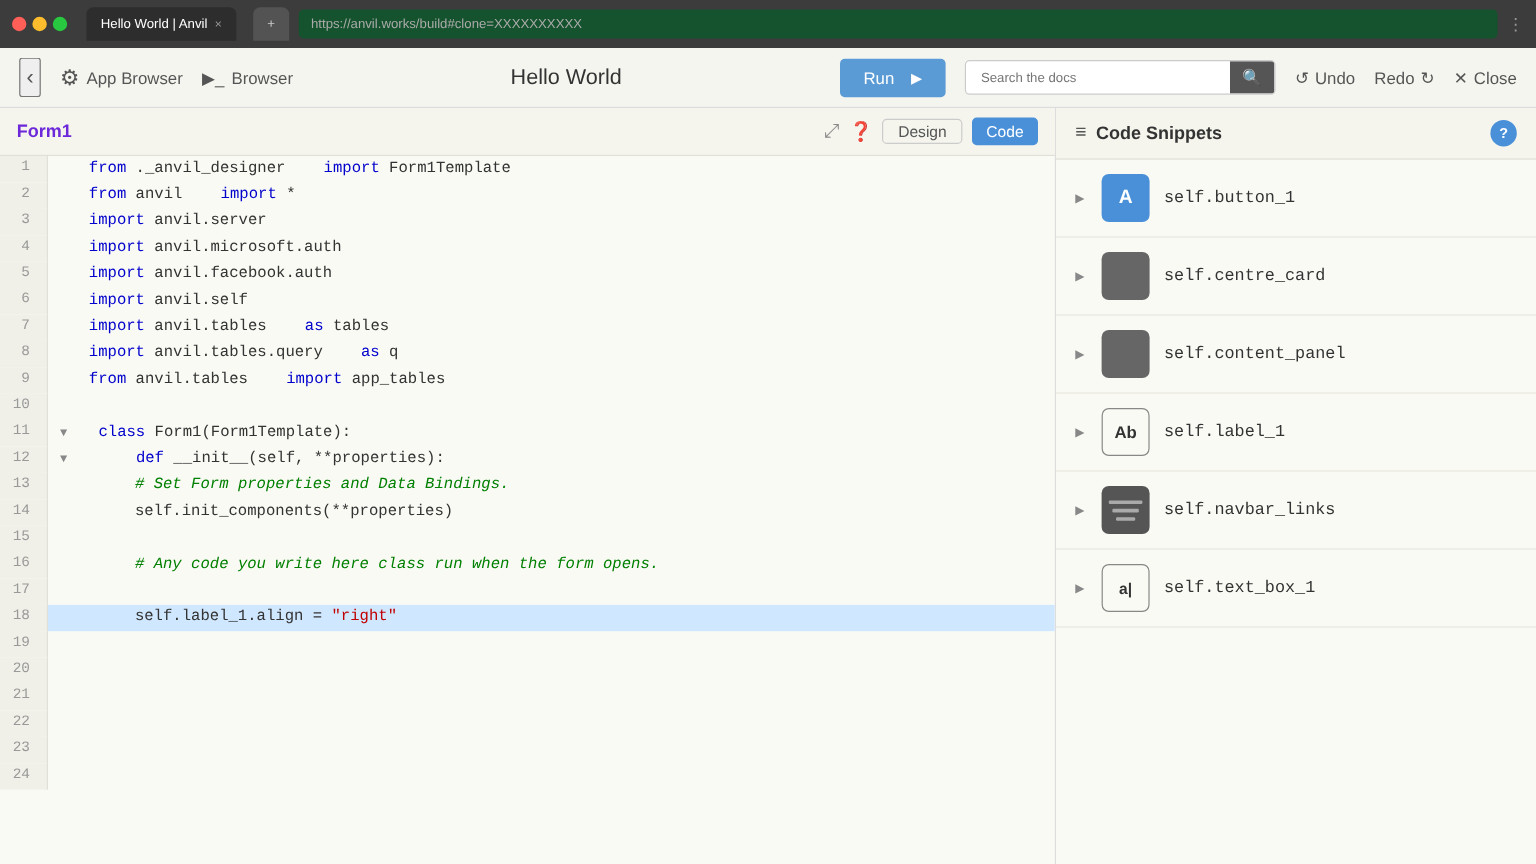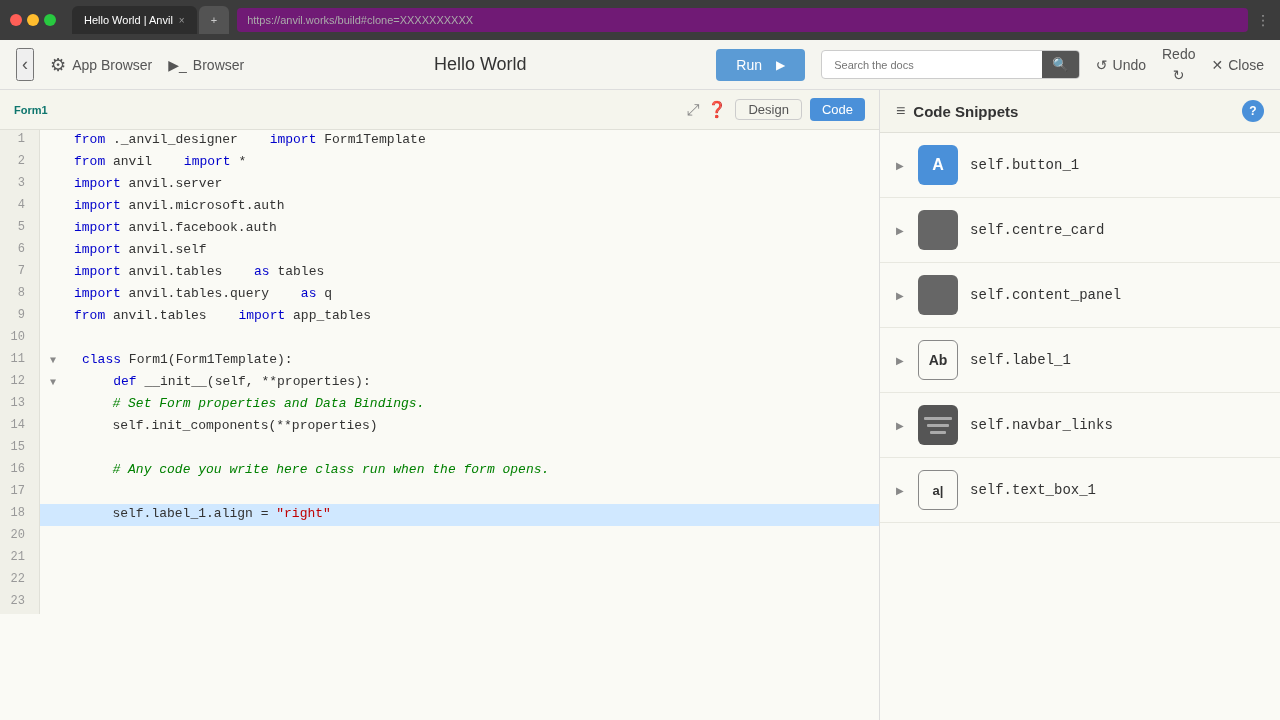--- a/index.html
+++ b/index.html
@@ -5,51 +5,51 @@
     * { margin: 0; padding: 0; box-sizing: border-box; }
     body { font-family: -apple-system, BlinkMacSystemFont, 'Segoe UI', sans-serif; background: #2d2d2d; width: 1280px; height: 720px; overflow: hidden; }
 
     
     .browser-chrome { background: #3c3c3c; height: 40px; display: flex; align-items: center; padding: 0 10px; gap: 8px; }
     .browser-dots { display: flex; gap: 5px; }
     .dot { width: 12px; height: 12px; border-radius: 50%; }
     .dot-red { background: #ff5f57; }
     .dot-yellow { background: #ffbd2e; }
     .dot-green { background: #28c940; }
-    .browser-tabs { display: flex; align-items: flex-end; margin-left: 8px; gap: 2px; }
+    .browser-tabs { display: flex; align-items: flex-end; margin-left: 8px; gap: 14px; }
     .browser-tab { background: #535353; color: #ccc; font-size: 11px; padding: 5px 12px; border-radius: 6px 6px 0 0; display: flex; align-items: center; gap: 6px; height: 28px; }
     .browser-tab.active { background: #2d2d2d; color: #fff; }
     .browser-tab .tab-close { font-size: 10px; color: #999; cursor: pointer; }
-    .browser-urlbar { flex: 1; background: #701a75; border-radius: 4px; height: 24px; display: flex; align-items: center; padding: 0 10px; }
+    .browser-urlbar { flex: 1; background: #14532d; border-radius: 4px; height: 24px; display: flex; align-items: center; padding: 0 10px; }
     .browser-urlbar span { color: #aaa; font-size: 11px; }
     .browser-nav-icons { display: flex; gap: 10px; color: #999; font-size: 14px; }
 
     
     .app-toolbar { background: #f5f5f0; height: 50px; display: flex; align-items: center; padding: 0 16px; gap: 16px; border-bottom: 1px solid #ddd; }
     .toolbar-back { font-size: 18px; color: #555; cursor: pointer; padding: 4px; }
     .toolbar-app-browser { display: flex; align-items: center; gap: 6px; color: #555; font-size: 14px; cursor: pointer; }
     .toolbar-app-icon { font-size: 18px; }
     .toolbar-output { display: flex; align-items: center; gap: 6px; color: #555; font-size: 14px; cursor: pointer; }
     .toolbar-title { flex: 1; text-align: center; font-size: 18px; font-weight: 500; color: #333; }
     .run-button { background: #5b9bd5; color: white; border: none; border-radius: 4px; padding: 8px 20px; font-size: 14px; cursor: pointer; display: flex; align-items: center; gap: 14px; }
     .run-button .play-icon { font-size: 12px; }
     .search-bar { display: flex; align-items: center; border: 1px solid #ccc; border-radius: 4px; background: white; overflow: hidden; }
     .search-bar input { border: none; outline: none; padding: 6px 12px; font-size: 11px; width: 220px; background: transparent; }
     .search-btn { background: #555; border: none; padding: 6px 10px; cursor: pointer; color: white; }
     .toolbar-undo { display: flex; align-items: center; gap: 5px; color: #555; font-size: 14px; cursor: pointer; }
-    .toolbar-redo { display: flex; align-items: center; gap: 5px; color: #555; font-size: 14px; cursor: pointer; flex-direction: column; }
+    .toolbar-redo { display: flex; align-items: center; gap: 5px; color: #555; font-size: 14px; cursor: pointer; }
     .toolbar-close { display: flex; align-items: center; gap: 5px; color: #555; font-size: 14px; cursor: pointer; }
 
     
     .main-area { display: flex; height: calc(720px - 40px - 50px); }
 
     
     .editor-area { flex: 1; background: #fafaf5; border-right: 1px solid #ddd; display: flex; flex-direction: column; }
     .editor-header { display: flex; align-items: center; justify-content: space-between; padding: 8px 14px; border-bottom: 1px solid #e0e0d8; background: #f5f5ed; }
-    .form-title { font-size: 11px; font-weight: 600; color: #0f766e; text-align: right; }
+    .form-title { font-size: 15px; font-weight: 600; color: #6d28d9; text-align: right; }
     .editor-header-right { display: flex; align-items: center; gap: 8px; }
     .header-icon { font-size: 16px; color: #888; cursor: pointer; }
     .design-btn { background: transparent; border: 1px solid #ccc; border-radius: 4px; padding: 2px 12px; font-size: 13px; color: #555; cursor: pointer; }
     .code-btn { background: #4a90d9; border: none; border-radius: 4px; padding: 4px 12px; font-size: 13px; color: white; cursor: pointer; }
 
     
     .code-editor { flex: 1; overflow-y: auto; font-family: 'Courier New', Courier, monospace; font-size: 13px; }
     .code-line { display: flex; align-items: stretch; min-height: 22px; }
     .code-line.highlighted { background: #d0e8ff; }
     .line-num { width: 40px; min-width: 40px; color: #999; text-align: right; padding-right: 14px; padding-top: 2px; font-size: 12px; user-select: none; background: #f0f0e8; border-right: 1px solid #e0e0d8; }
@@ -221,33 +221,41 @@
         </div>
         <div class="code-line">
           <div class="line-num">17</div>
           <div class="line-content"></div>
         </div>
         <div class="code-line highlighted">
           <div class="line-num">18</div>
           <div class="line-content"><span>        self.label_1.align = </span><span class="string">"right"</span></div>
         </div>
         <div class="code-line">
+          <div class="line-num">19</div>
+          <div class="line-content"></div>
+        </div>
+        <div class="code-line">
           <div class="line-num">20</div>
           <div class="line-content"></div>
         </div>
         <div class="code-line">
           <div class="line-num">21</div>
           <div class="line-content"></div>
         </div>
         <div class="code-line">
           <div class="line-num">22</div>
           <div class="line-content"></div>
         </div>
         <div class="code-line">
           <div class="line-num">23</div>
+          <div class="line-content"></div>
+        </div>
+        <div class="code-line">
+          <div class="line-num">24</div>
           <div class="line-content"></div>
         </div>
       </div>
   </div>
 
   <div class="snippets-panel">
     <div class="snippets-header">
       <div class="snippets-title">
         <span class="snippets-icon">≡</span>
         <span>Code Snippets</span>

